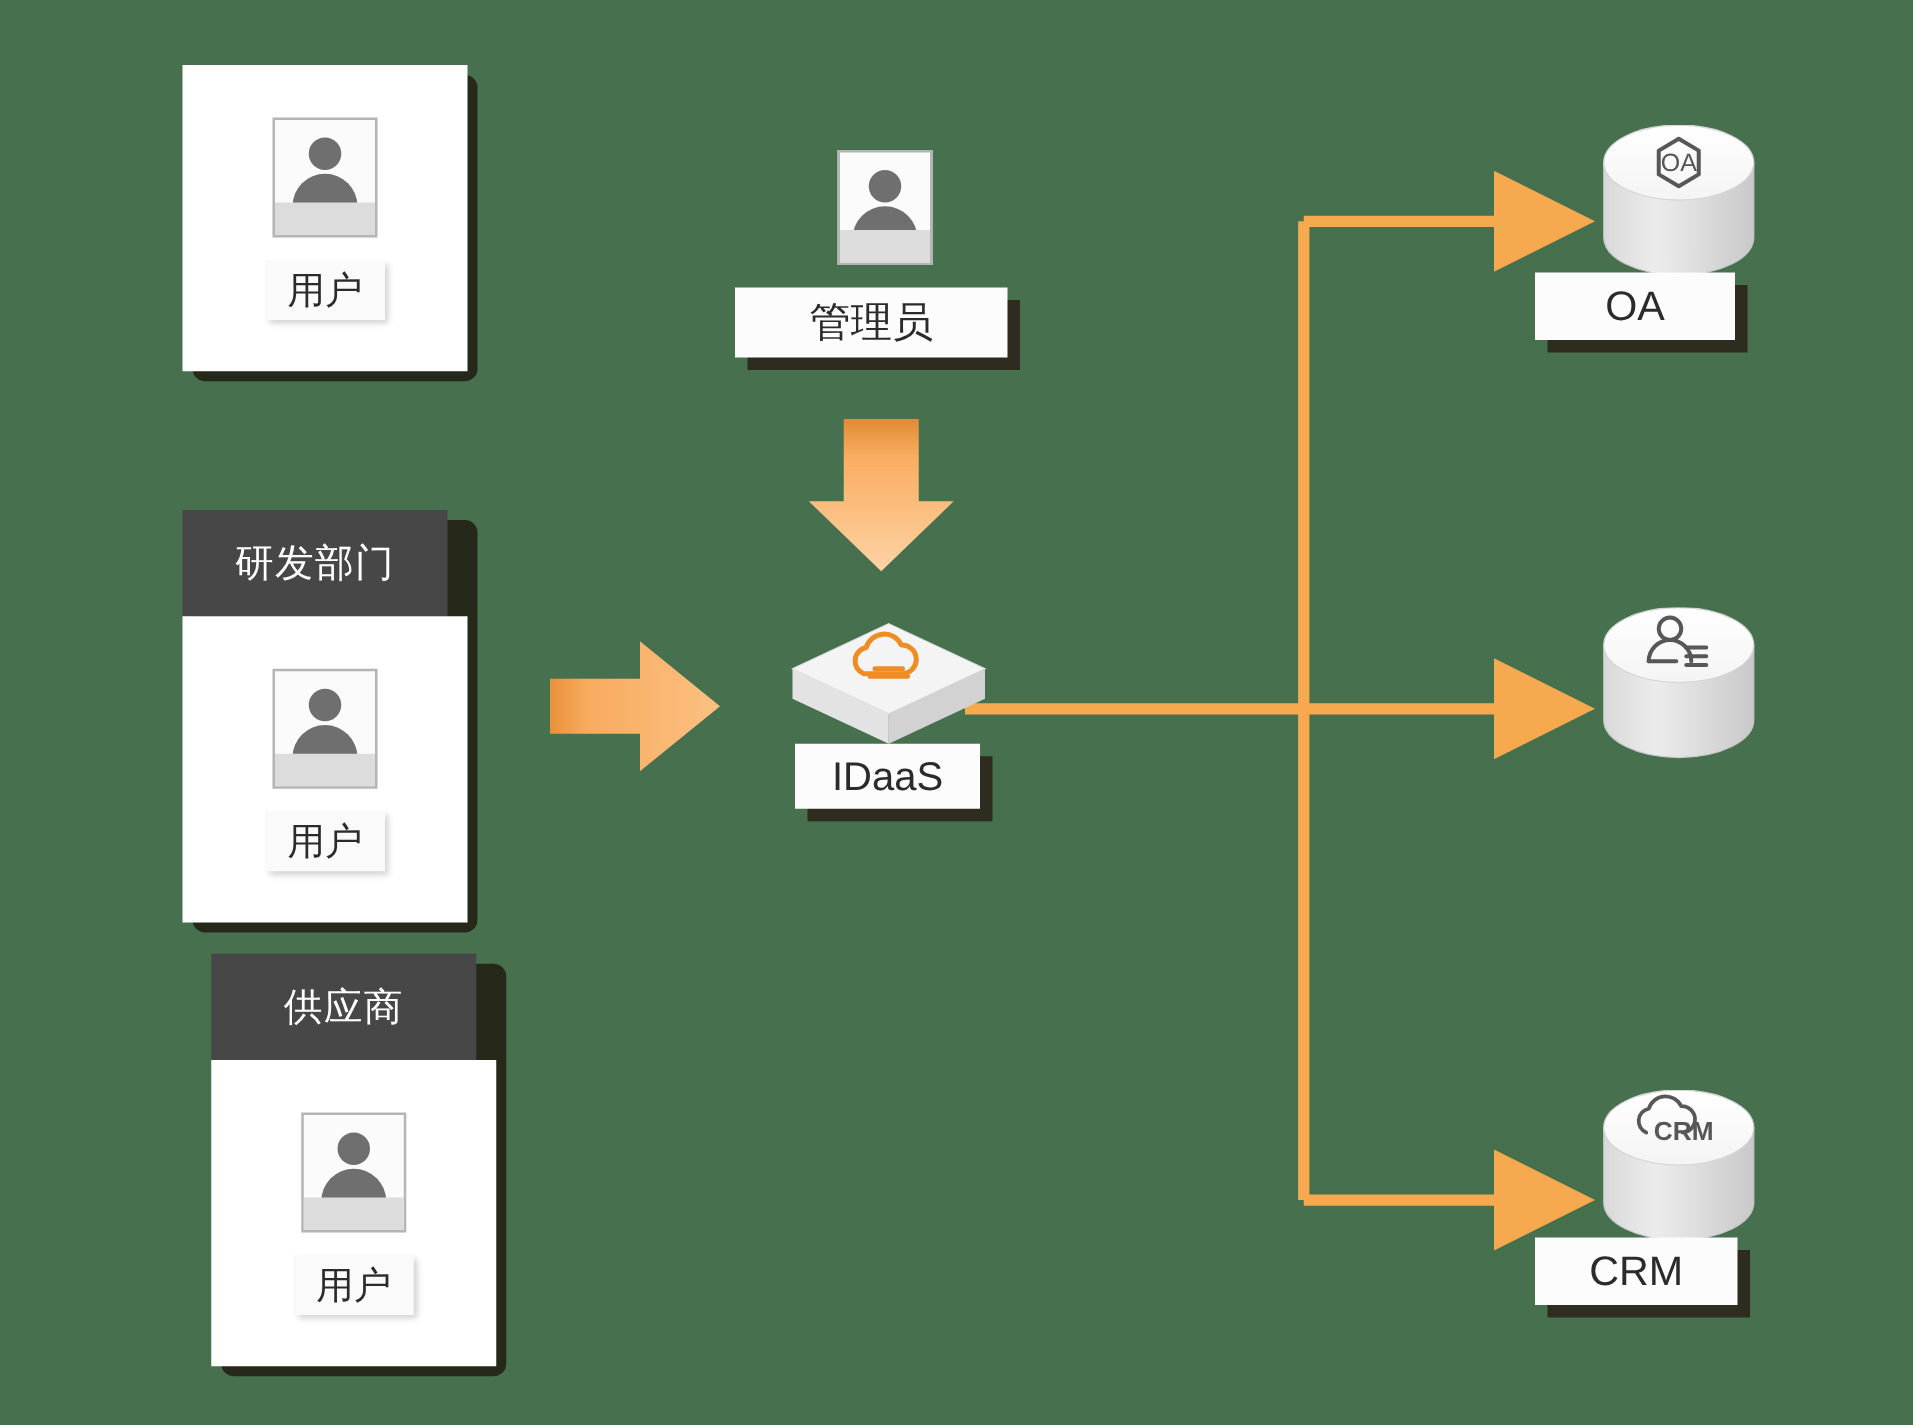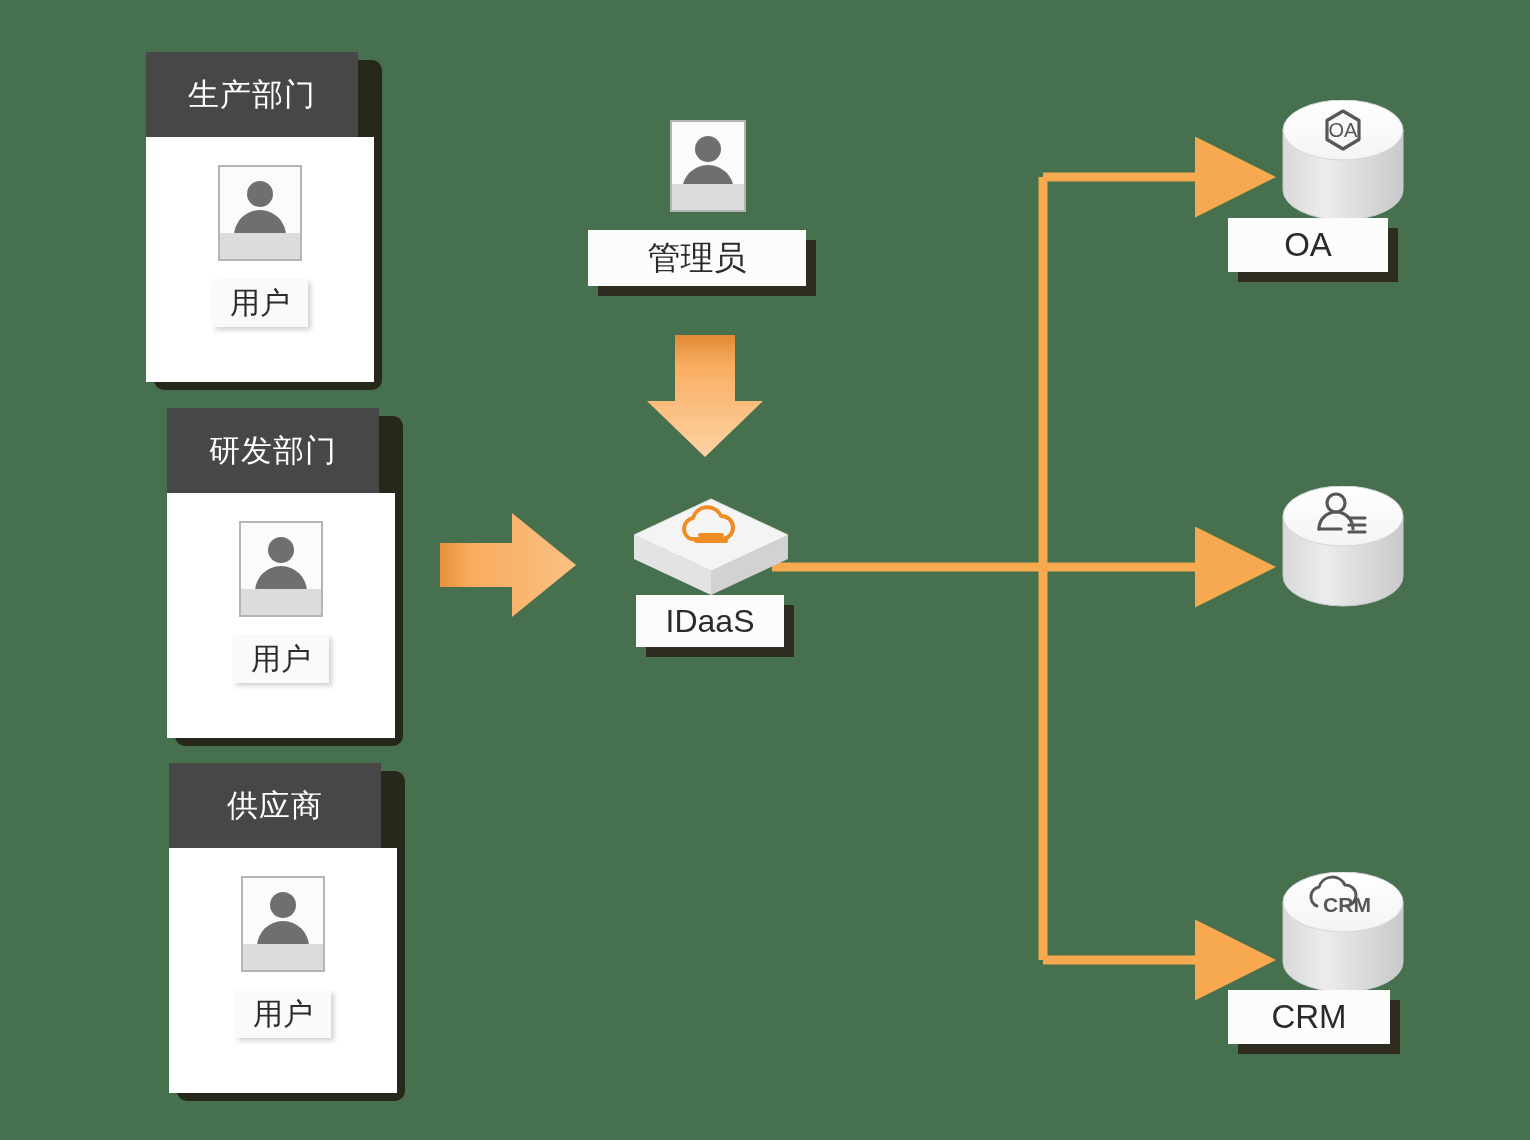--- a/index.html
+++ b/index.html
@@ -45,21 +45,21 @@
   }
   .dept-body {
     position: relative;
     box-sizing: border-box;
     width: 228px;
     height: 245px;
     background: #ffffff;
     display: flex;
     flex-direction: column;
     align-items: center;
-    padding-top: 28px;
+    padding-top: 42px;
   }
 
   
   .avatar {
     position: relative;
     box-sizing: border-box;
     width: 84px;
     height: 96px;
     border: 2px solid #b5b5b5;
     background: #fbfbfb;
@@ -216,32 +216,31 @@
 
     <path d="M1043,177 L1204,177" stroke="#f7a94f" stroke-width="9" fill="none" marker-end="url(#ah)"></path>
 
     <path d="M1043,567 L1204,567" stroke="#f7a94f" stroke-width="9" fill="none" marker-end="url(#ah)"></path>
 
     <path d="M1043,960 L1204,960" stroke="#f7a94f" stroke-width="9" fill="none" marker-end="url(#ah)"></path>
   </svg>
 
   <div class="dept-card" style="left:146px; top:52px;">
     <div class="card-shadow"></div>
-    <div class="dept-header">生产部门</div>
     <div class="dept-body">
       <div class="avatar">
         <div class="head"></div>
         <div class="body"></div>
         <div class="band"></div>
       </div>
       <div class="plate user-plate">用户</div>
     </div>
   </div>
 
-  <div class="dept-card" style="left:146px; top:408px;margin-left:21px;">
+  <div class="dept-card" style="left:146px; top:408px;">
     <div class="card-shadow"></div>
     <div class="dept-header">研发部门</div>
     <div class="dept-body">
       <div class="avatar">
         <div class="head"></div>
         <div class="body"></div>
         <div class="band"></div>
       </div>
       <div class="plate user-plate">用户</div>
     </div>

